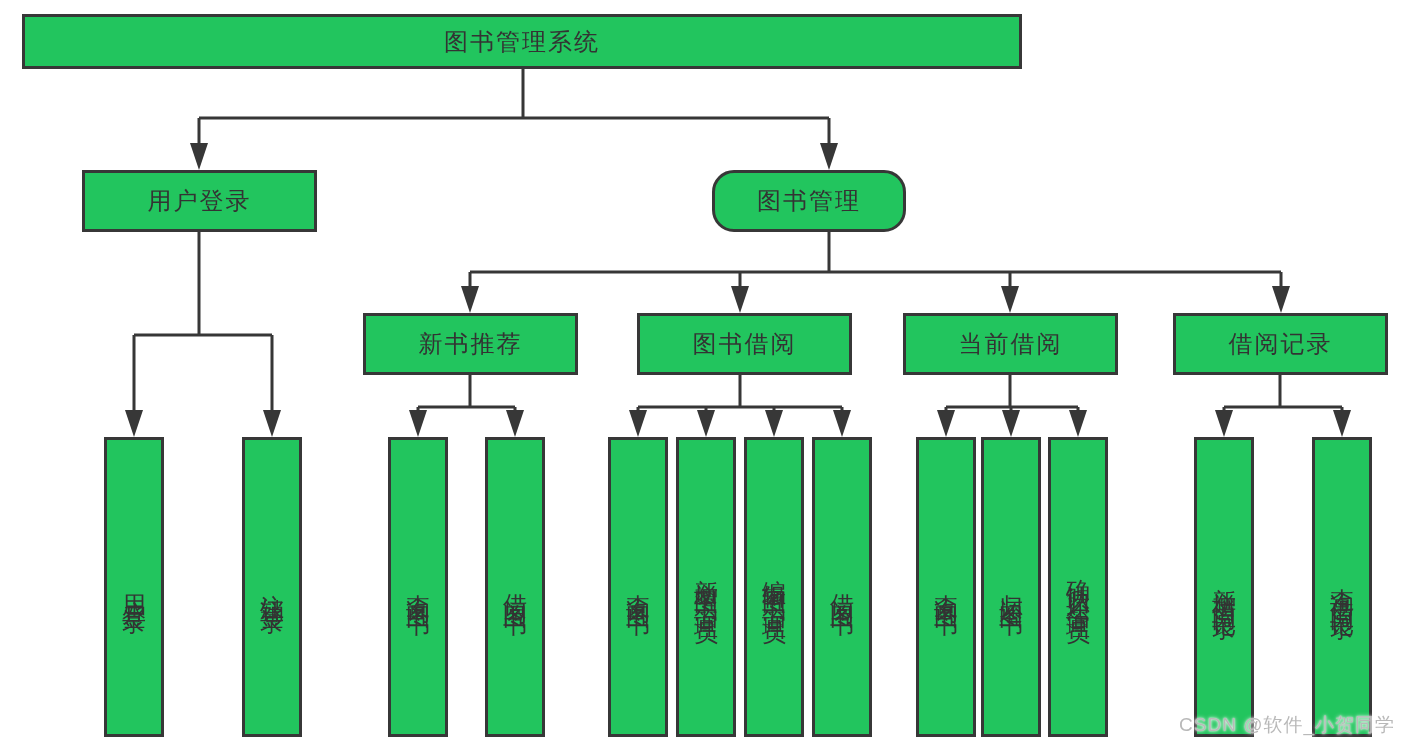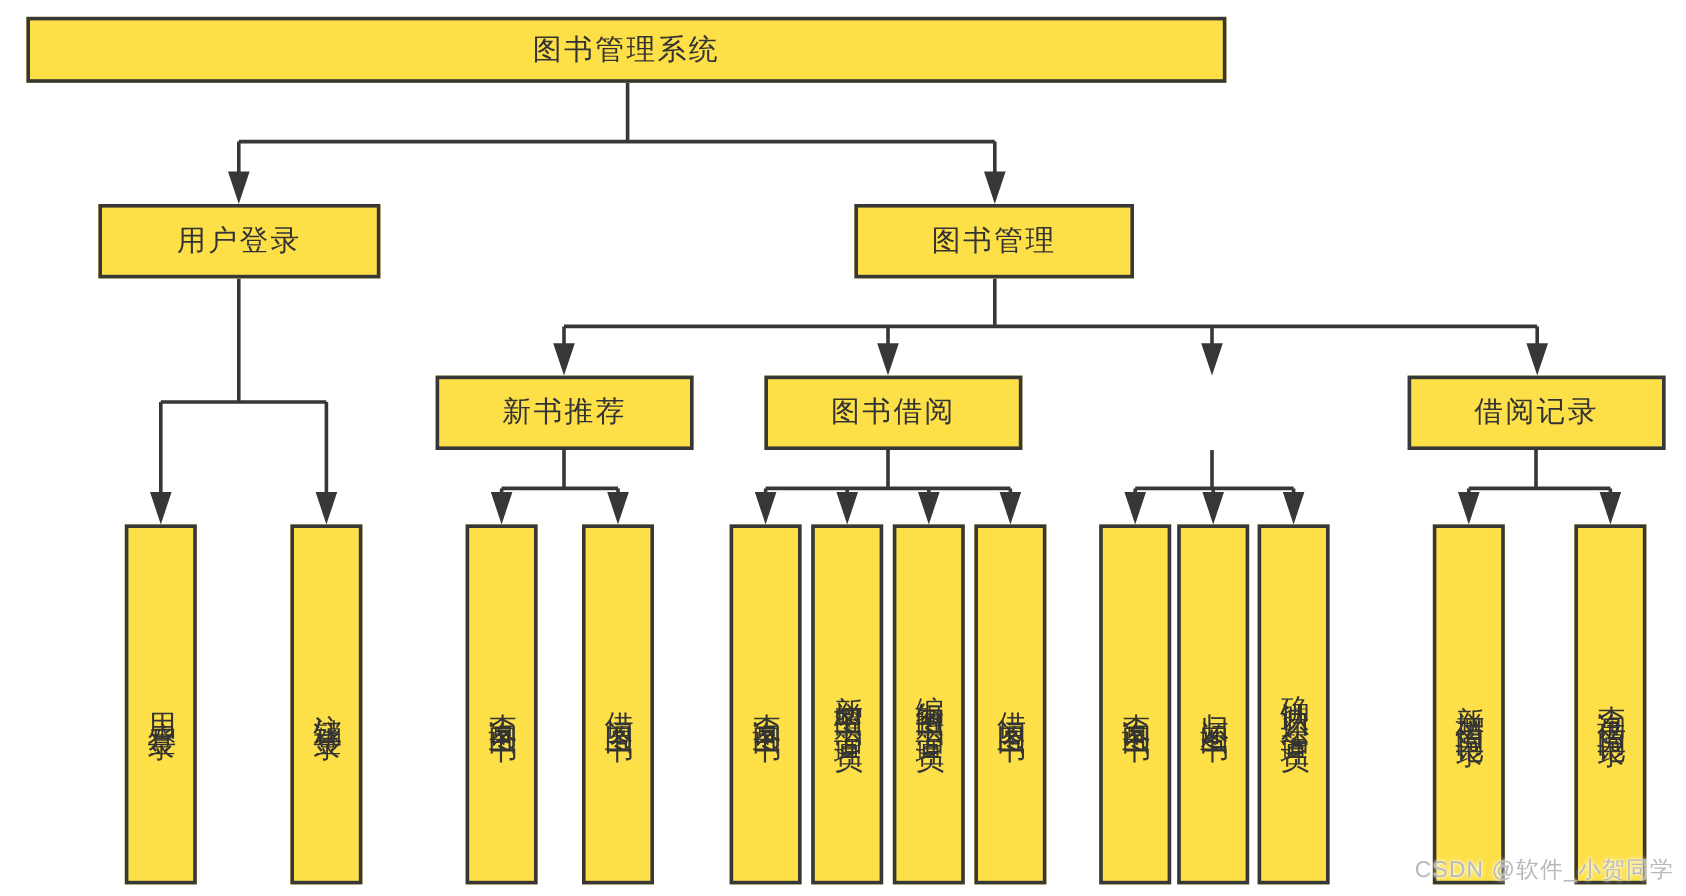--- a/index.html
+++ b/index.html
@@ -2,32 +2,32 @@
 <html><head>
 <meta charset="utf-8">
 <style>
   html,body{margin:0;padding:0;background:#ffffff;}
   .canvas{
     position:relative;width:1405px;height:747px;background:#ffffff;overflow:hidden;
     font-family:"Liberation Sans","DejaVu Sans",sans-serif;color:#333333;
   }
   .wires{position:absolute;left:0;top:0;width:1405px;height:747px;}
   .box{
-    position:absolute;box-sizing:border-box;border:3px solid #373737;background:#fde047;
+    position:absolute;box-sizing:border-box;border:3px solid #373737;background:#22c55e;
     display:flex;align-items:center;justify-content:center;
     font-size:24px;letter-spacing:2px;line-height:1;white-space:nowrap;
   }
   .vbox{
     writing-mode:vertical-rl;text-orientation:mixed;
     width:60px;height:300px;top:437px;
     letter-spacing:6px;font-size:24px;overflow:hidden;
   }
   .root{left:22px;top:14px;width:1000px;height:55px;}
   .lvl2a{left:82px;top:170px;width:235px;height:62px;}
-  .lvl2b{left:712px;top:170px;width:233px;height:62px;}
+  .lvl2b{left:712px;top:170px;width:194px;height:62px;border-radius:22px;}
   .lvl3{top:313px;width:215px;height:62px;}
   .watermark{
     position:absolute;right:10px;bottom:9px;
     font-size:19px;letter-spacing:1px;color:#b9b9b9;
     text-shadow:0 0 4px #ffffff,0 0 2px #ffffff;white-space:nowrap;
   }
 </style>
 </head>
 <body>
 
@@ -66,20 +66,21 @@
     </g>
   </svg>
 
   <div class="box root">图书管理系统</div>
 
   <div class="box lvl2a">用户登录</div>
   <div class="box lvl2b">图书管理</div>
 
   <div class="box lvl3" style="left:363px;font-family:Liberation Serif, serif;">新书推荐</div>
   <div class="box lvl3" style="left:637px;">图书借阅</div>
+  <div class="box lvl3" style="left:903px;">当前借阅</div>
   <div class="box lvl3" style="left:1173px;">借阅记录</div>
 
   <div class="box vbox" style="left:104px;">用户登录</div>
   <div class="box vbox" style="left:242px;">注销登录</div>
 
   <div class="box vbox" style="left:388px;">查询图书</div>
   <div class="box vbox" style="left:485px;">借阅图书</div>
 
   <div class="box vbox" style="left:608px;">查询图书</div>
   <div class="box vbox" style="left:676px;">新增图书（管理员）</div>

